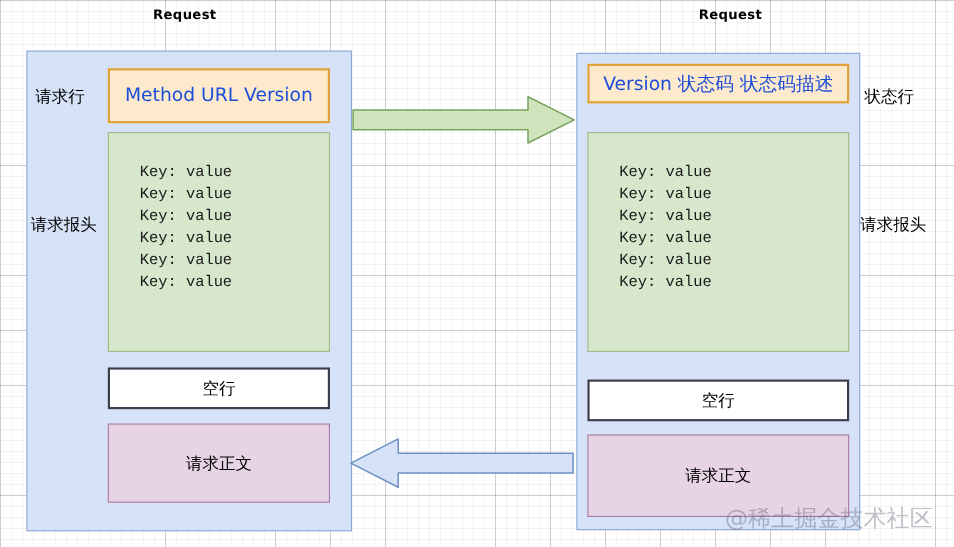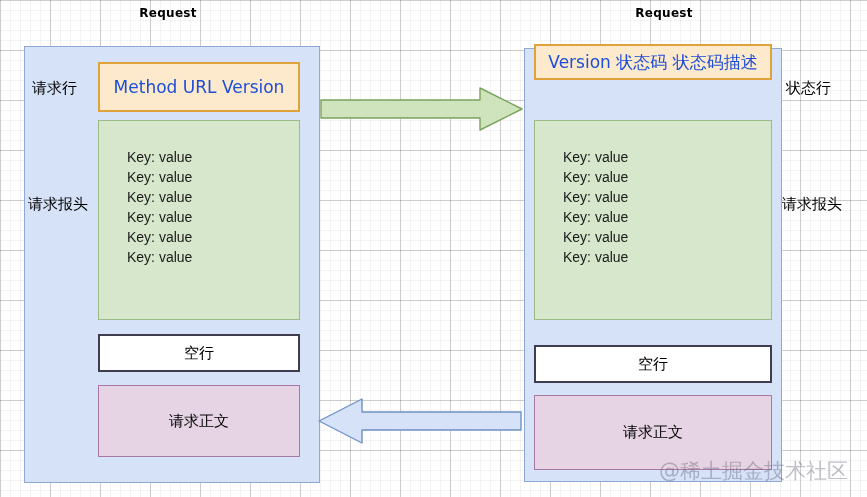--- a/index.html
+++ b/index.html
@@ -88,35 +88,35 @@
   .block-body {
     background: #e6d4e4;
     border: 1px solid #a878a5;
     font-family: "DejaVu Sans", sans-serif;
     font-size: 15px;
     color: #000000;
   }
 
   .header-lines {
     padding: 26px 0 0 28px;
-    font-family: Liberation Sans, sans-serif;
+    font-family: Liberation Mono, monospace;
     font-size: 14px;
     line-height: 20px;
     color: #1a1a1a;
   }
   .header-lines div { white-space: nowrap; }
 
   
   #req-startline { left: 98px; top: 62px;  width: 202px; height: 50px; }
   #req-headers   { left: 98px; top: 120px; width: 202px; height: 200px; }
   #req-blankline { left: 98px; top: 334px; width: 202px; height: 38px; }
   #req-body      { left: 98px; top: 385px; width: 202px; height: 72px; }
 
   
-  #res-startline { left: 534px; top: 44px;  width: 238px; height: 36px; }
+  #res-startline { left: 534px; top: 58px;  width: 238px; height: 36px; }
   #res-headers   { left: 534px; top: 120px; width: 238px; height: 200px; }
   #res-blankline { left: 534px; top: 345px; width: 238px; height: 38px; }
   #res-body      { left: 534px; top: 395px; width: 238px; height: 75px; }
 
   
   .side-label {
     position: absolute;
     font-family: Liberation Sans, sans-serif;
     font-size: 15px;
     color: #000000;

